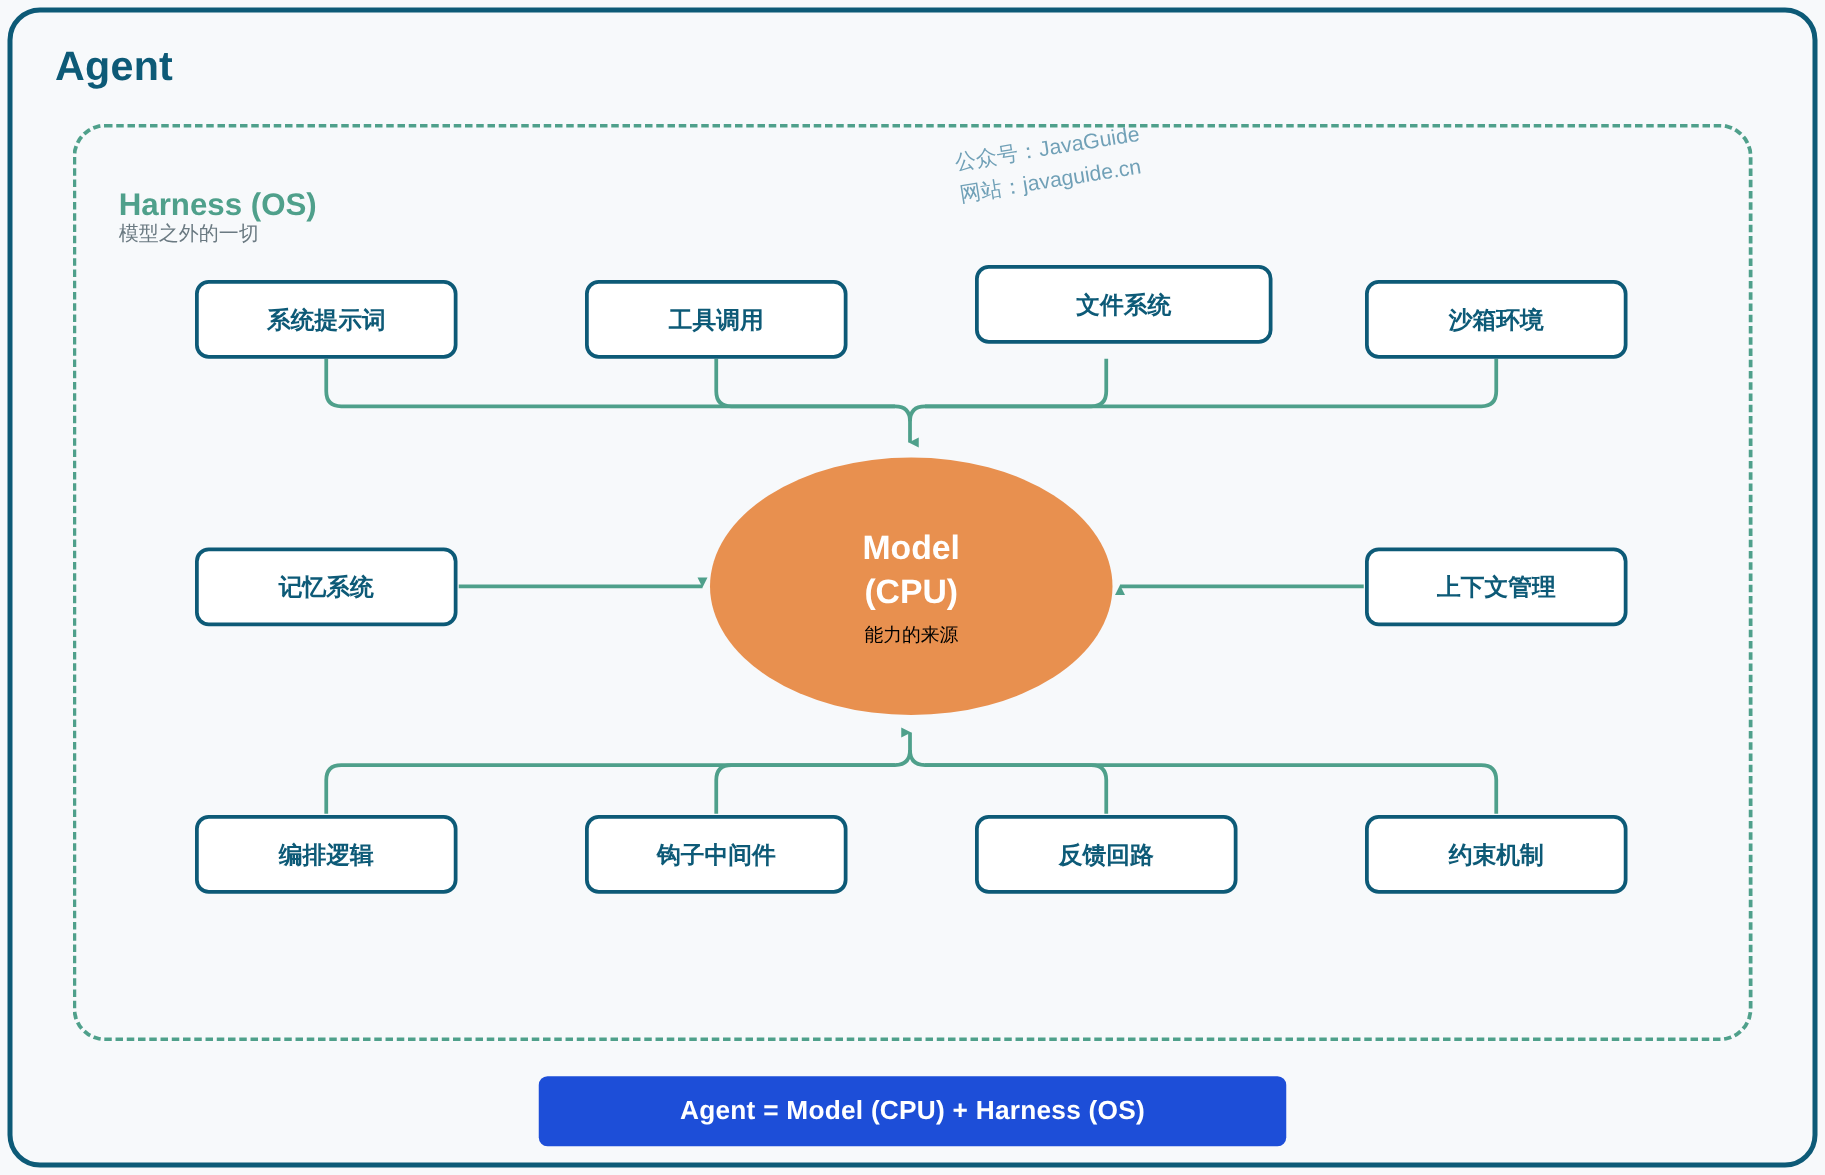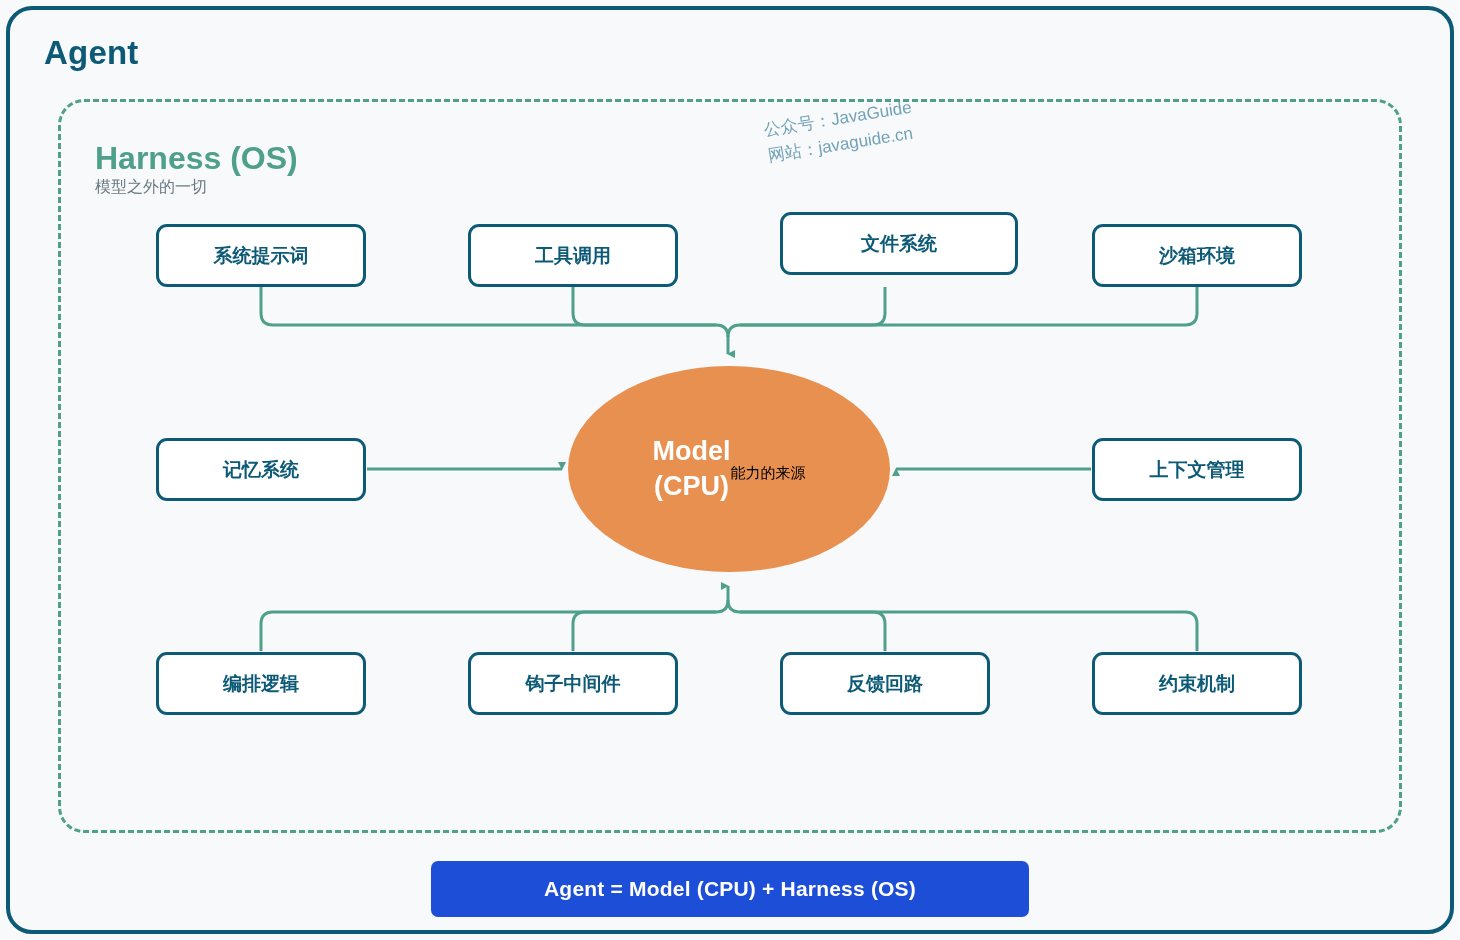--- a/index.html
+++ b/index.html
@@ -51,22 +51,22 @@
     width: 1344px;
     height: 734px;
     box-sizing: border-box;
     border: 3px dashed #4fa08b;
     border-radius: 26px;
   }
 
   .harness-title {
     position: absolute;
     left: 95px;
-    top: 140px;
-    font-size: 32px;
+    top: 150px;
+    font-size: 25px;
     font-weight: bold;
     color: #4fa08b;
   }
 
   .harness-subtitle {
     position: absolute;
     left: 95px;
     top: 177px;
     font-size: 16px;
     color: #6b7a82;
@@ -107,21 +107,21 @@
   
   .model-ellipse {
     position: absolute;
     left: 568px;
     top: 366px;
     width: 322px;
     height: 206px;
     border-radius: 50%;
     background: #e8904f;
     display: flex;
-    flex-direction: row;
+    flex-direction: column;
     align-items: center;
     justify-content: center;
     z-index: 4;
   }
   .model-title {
     font-size: 27px;
     font-weight: bold;
     color: #ffffff;
     line-height: 35px;
     text-align: center;

